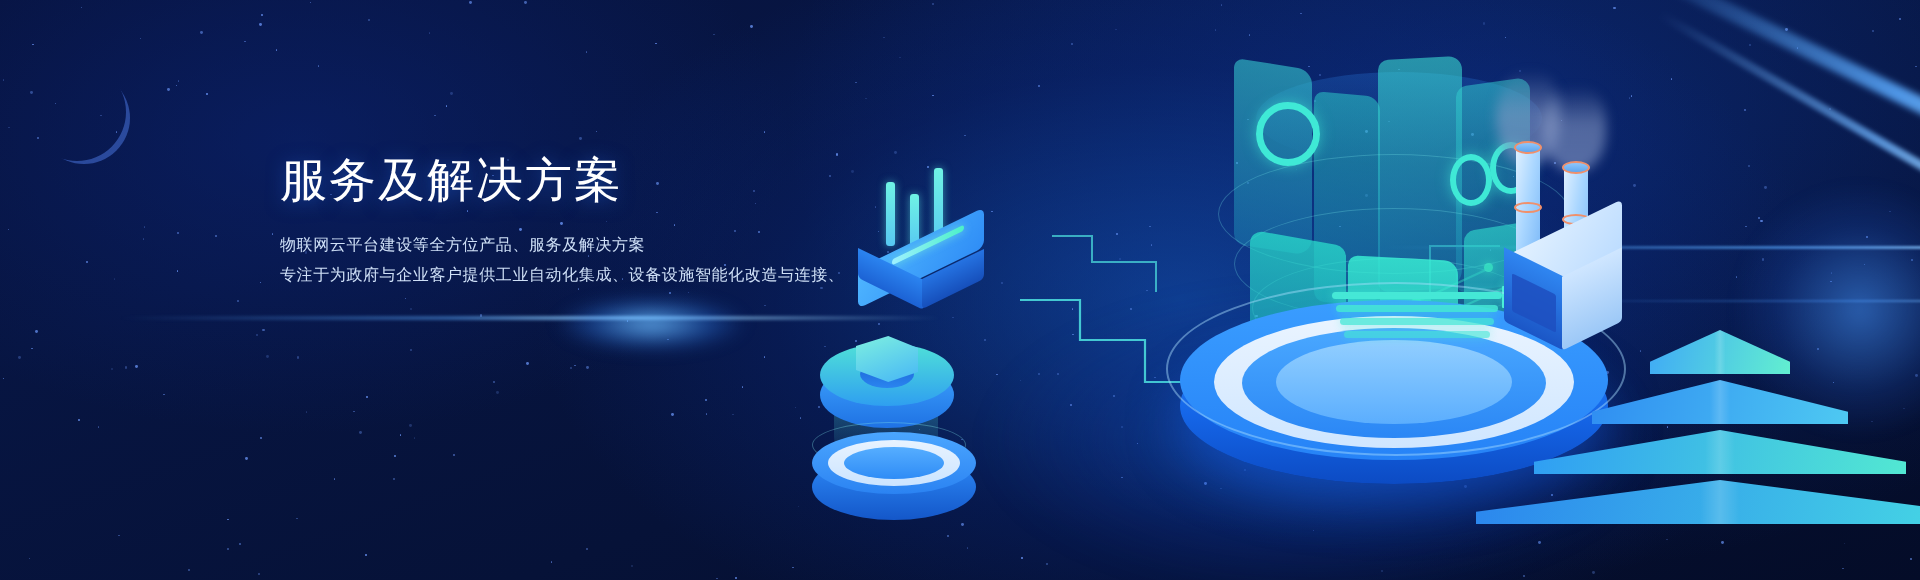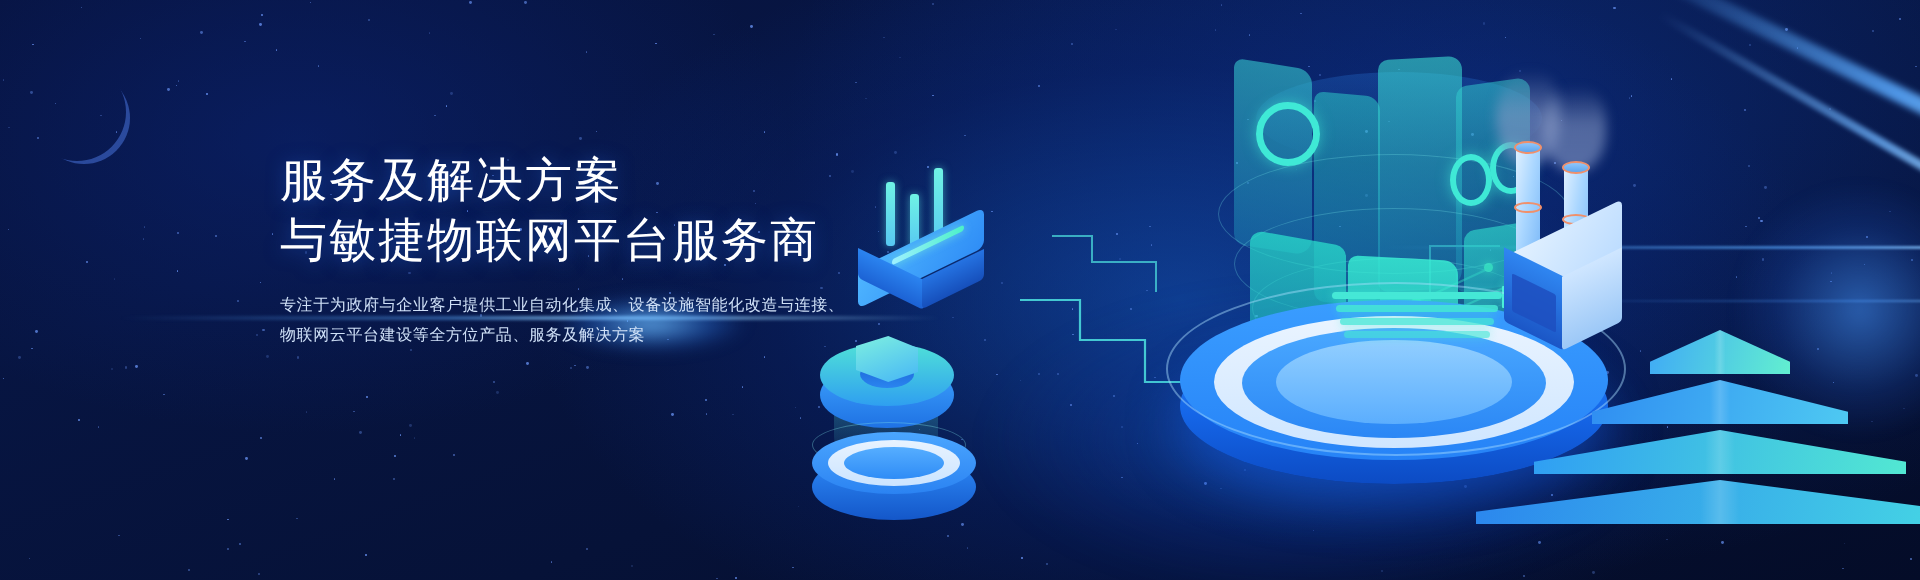--- a/index.html
+++ b/index.html
@@ -574,24 +574,23 @@
   <div class="streak streak-b"></div>
   <div class="streak streak-c"></div>
   <div class="streak streak-d"></div>
   <div class="glow-edge"></div>
 
   <div class="horizon"></div>
   <div class="horizon-blob"></div>
 
   <div class="copy">
     <div class="headline">服务及解决方案</div>
-    <div class="headline">与敏捷物联网平台服务商</div>
     <div class="subcopy">
+      <div>物联网云平台建设等全方位产品、服务及解决方案</div>
       <div>专注于为政府与企业客户提供工业自动化集成、设备设施智能化改造与连接、</div>
-      <div>物联网云平台建设等全方位产品、服务及解决方案</div>
     </div>
   </div>
 
   <div class="stage">
 
     <div class="floor-glow"></div>
 
     <svg class="paths" width="960" height="580">
       <path d="M 60 300 L 120 300 L 120 340 L 185 340 L 185 382 L 250 382" fill="none" stroke="#4fe3e0" stroke-width="2.2" opacity=".85"></path>
       <path d="M 92 236 L 132 236 L 132 262 L 196 262 L 196 292" fill="none" stroke="#4fe3e0" stroke-width="2" opacity=".7"></path>

